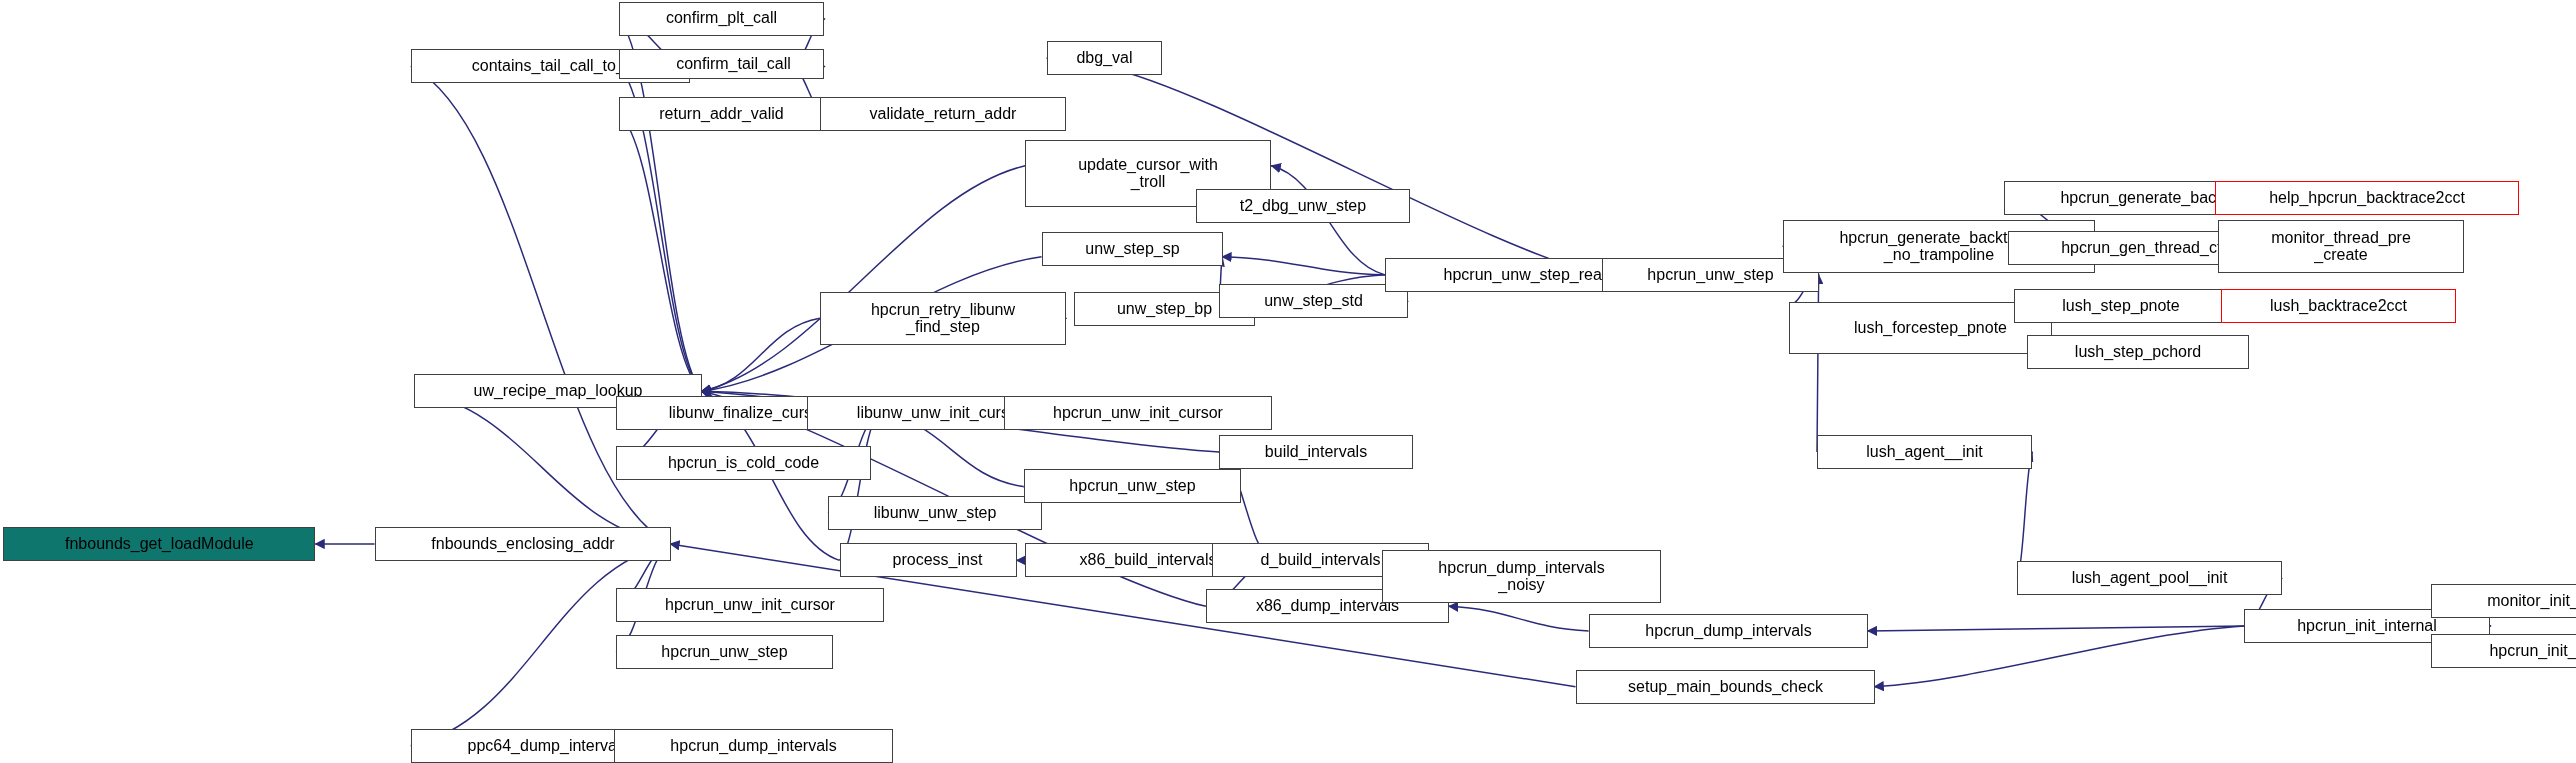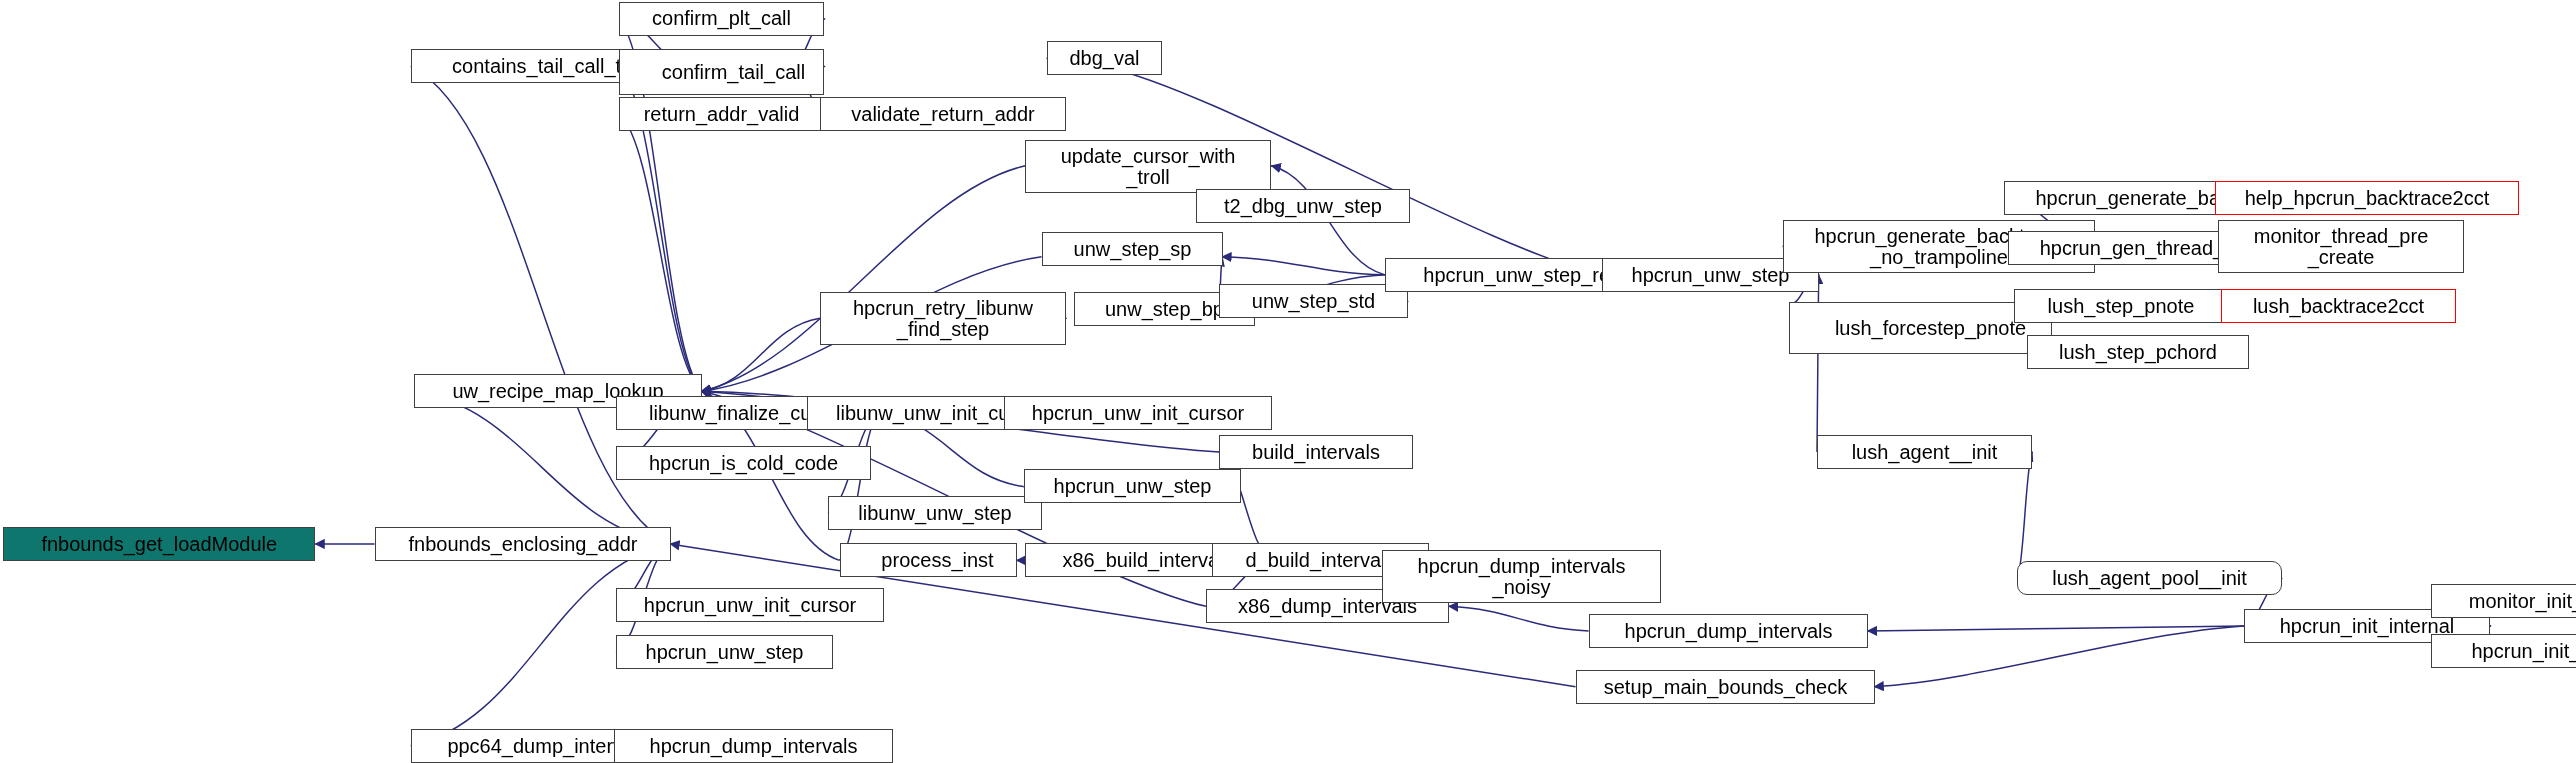--- a/index.html
+++ b/index.html
@@ -9,21 +9,21 @@
   .node{
     position:absolute;
     box-sizing:border-box;
     background:#ffffff;
     border:0.9px solid #404040;
     display:flex;
     align-items:center;
     justify-content:center;
     text-align:center;
     font-family:"Liberation Sans", sans-serif;
-    font-size:20px;
+    font-size:16px;
     color:#000000;
     line-height:1.05;
     white-space:pre-line;
     letter-spacing:0px;
   }
   .node.root{background:#0f766e;border:0.9px solid #404040;}
   .node.red{border:0.9px solid #ff0000;}
 </style>
 </head>
 <body>
@@ -100,25 +100,25 @@
         <path d="M 374 454.5 C 393.35 454.5, 397.65 454.5, 417 454.5" stroke="#2a2a7a" stroke-width="0.9" fill="none" marker-end="url(#arrow)"></path>
         <path d="M 252 238.5 C 322 249.66, 338 320.34, 408 331.5" stroke="#2a2a7a" stroke-width="0.9" fill="none" marker-end="url(#arrow)"></path>
         <path d="M 742 275.5 C 672 271.06, 497 242.94, 427 238.5" stroke="#2a2a7a" stroke-width="0.9" fill="none" marker-end="url(#arrow)"></path>
         <path d="M 611 251.5 C 541 249.94, 497 240.06, 427 238.5" stroke="#2a2a7a" stroke-width="0.9" fill="none" marker-end="url(#arrow)"></path>
       </g>
   </svg>
 <div class="node root" style="left: 3.3px; top: 527px; width: 312px; height: 34px;">fnbounds_get_loadModule</div>
     <div class="node" style="left: 375px; top: 527px; width: 296px; height: 34px;">fnbounds_enclosing_addr</div>
     <div class="node" style="left: 411px; top: 49px; width: 279px; height: 34px;">contains_tail_call_to_f</div>
     <div class="node" style="left: 619px; top: 1.6px; width: 205px; height: 34px;">confirm_plt_call</div>
-    <div class="node" style="left: 619px; top: 49px; width: 205px; height: 46px; padding-left: 24px;">confirm_tail_call</div>
+    <div class="node" style="left: 619px; top: 49px; width: 205px; height: 30px; padding-left: 24px;">confirm_tail_call</div>
     <div class="node" style="left: 619px; top: 97px; width: 205px; height: 34px;">return_addr_valid</div>
     <div class="node" style="left: 820px; top: 97px; width: 246px; height: 34px;">validate_return_addr</div>
     <div class="node" style="left: 1047px; top: 41px; width: 115px; height: 34px;">dbg_val</div>
-    <div class="node" style="left: 1025px; top: 140px; width: 246px; height: 53px;">update_cursor_with
+    <div class="node" style="left: 1025px; top: 140px; width: 246px; height: 67px;">update_cursor_with
 _troll</div>
     <div class="node" style="left: 1196px; top: 189px; width: 214px; height: 34px;">t2_dbg_unw_step</div>
     <div class="node" style="left: 414px; top: 374px; width: 288px; height: 34px;">uw_recipe_map_lookup</div>
     <div class="node" style="left: 820px; top: 292px; width: 246px; height: 53px;">hpcrun_retry_libunw
 _find_step</div>
     <div class="node" style="left: 1042px; top: 232px; width: 181px; height: 34px;">unw_step_sp</div>
     <div class="node" style="left: 1042px; top: 292px; width: 181px; height: 34px; margin-left: 32px;">unw_step_bp</div>
     <div class="node" style="left: 1219px; top: 284px; width: 189px; height: 34px;">unw_step_std</div>
     <div class="node" style="left: 1385px; top: 258px; width: 279px; height: 34px;">hpcrun_unw_step_real</div>
     <div class="node" style="left: 1602px; top: 258px; width: 217px; height: 34px;">hpcrun_unw_step</div>
@@ -142,21 +142,21 @@
     <div class="node" style="left: 1219px; top: 435px; width: 194px; height: 34px;">build_intervals</div>
     <div class="node" style="left: 840px; top: 543px; width: 177px; height: 34px; padding-left: 18px;">process_inst</div>
     <div class="node" style="left: 1025px; top: 543px; width: 246px; height: 34px;">x86_build_intervals</div>
     <div class="node" style="left: 1212px; top: 543px; width: 217px; height: 34px;">d_build_intervals</div>
     <div class="node" style="left: 1206px; top: 589px; width: 243px; height: 34px;">x86_dump_intervals</div>
     <div class="node" style="left: 1382px; top: 550px; width: 279px; height: 53px;">hpcrun_dump_intervals
 _noisy</div>
     <div class="node" style="left: 1589px; top: 614px; width: 279px; height: 34px;">hpcrun_dump_intervals</div>
     <div class="node" style="left: 1576px; top: 670px; width: 299px; height: 34px;">setup_main_bounds_check</div>
     <div class="node" style="left: 1817px; top: 435px; width: 215px; height: 34px;">lush_agent__init</div>
-    <div class="node" style="left: 2017px; top: 561px; width: 265px; height: 34px; border-radius: 10px;">lush_agent_pool__init</div>
+    <div class="node" style="left: 2017px; top: 561px; width: 265px; height: 34px;">lush_agent_pool__init</div>
     <div class="node" style="left: 2244px; top: 609px; width: 246px; height: 34px;">hpcrun_init_internal</div>
     <div class="node" style="left: 2431px; top: 584px; width: 260px; height: 34px;">monitor_init_process</div>
     <div class="node" style="left: 2431px; top: 634px; width: 260px; height: 34px;">hpcrun_init_process</div>
     <div class="node" style="left: 616px; top: 588px; width: 268px; height: 34px;">hpcrun_unw_init_cursor</div>
     <div class="node" style="left: 616px; top: 635px; width: 217px; height: 34px;">hpcrun_unw_step</div>
     <div class="node" style="left: 411px; top: 729px; width: 274px; height: 34px;">ppc64_dump_intervals</div>
     <div class="node" style="left: 614px; top: 729px; width: 279px; height: 34px;">hpcrun_dump_intervals</div>
   </div>
 
 

